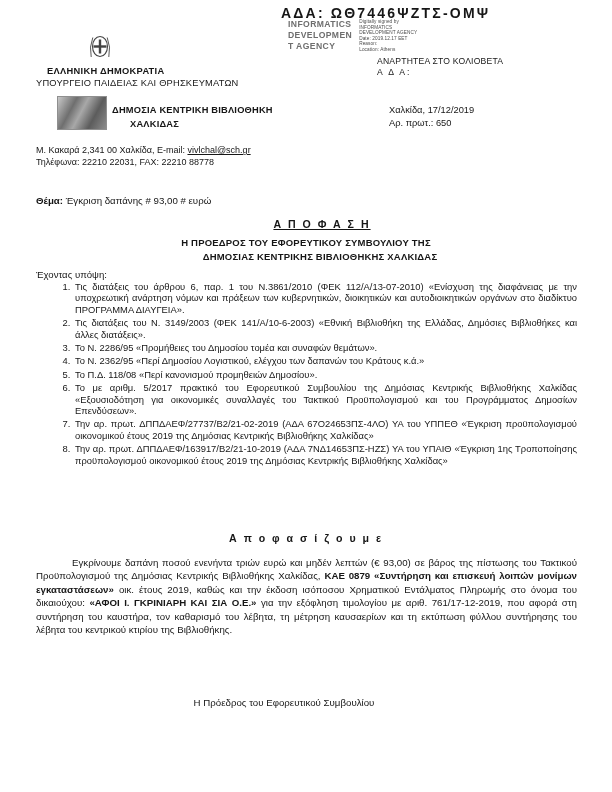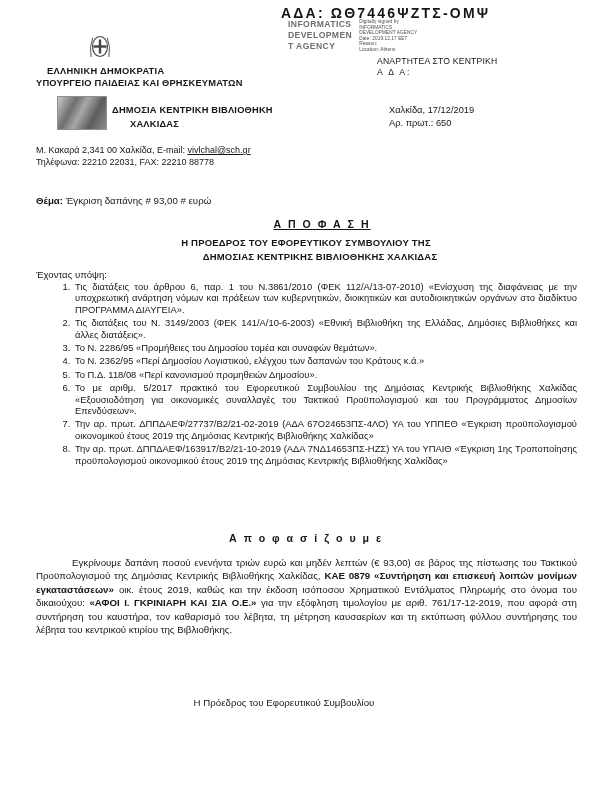--- a/index.html
+++ b/index.html
@@ -11,21 +11,21 @@
   .sig-wrap{left:288px;top:19px;display:flex;gap:7px;align-items:flex-start;}
   .sig-agency{font-size:8.6px;font-weight:bold;color:#6e6e6e;line-height:11px;letter-spacing:0.4px;}
   .sig-details{font-size:4.7px;color:#4a4a4a;line-height:5.6px;letter-spacing:0.1px;}
 
   .anartitea{left:377px;top:56px;font-size:8.6px;letter-spacing:0.2px;}
   .ada-label{left:377px;top:67px;font-size:8.6px;letter-spacing:2px;}
 
   .emblem{left:88px;top:32px;width:24px;height:29px;}
 
   .republic{left:47px;top:66px;font-size:9.3px;font-weight:bold;letter-spacing:0.3px;}
-  .ministry{left:36px;top:78px;font-size:9.3px;font-weight:bold;letter-spacing:0.2px;}
+  .ministry{left:36px;top:78px;font-size:9.3px;font-weight:normal;letter-spacing:0.2px;}
 
   .logo{left:57px;top:96px;width:48px;height:32px;border:1px solid #8f8f8f;
         background:linear-gradient(118deg,#c9c9c9 0%,#6f6f6f 30%,#a8a8a8 48%,#5c5c5c 72%,#8c8c8c 100%);}
   .lib1{left:112px;top:105px;font-size:9.3px;font-weight:bold;letter-spacing:0.2px;text-align:right;}
   .lib2{left:130px;top:119px;font-size:9.3px;font-weight:bold;letter-spacing:0.2px;}
 
   .citydate{left:389px;top:105px;font-size:9.3px;}
   .protocol{left:389px;top:118px;font-size:9.3px;}
 
   .address{left:36px;top:145px;font-size:9px;}
@@ -71,21 +71,21 @@
     <div class="sig-details">
       <div>Digitally signed by</div>
       <div>INFORMATICS</div>
       <div>DEVELOPMENT AGENCY</div>
       <div>Date: 2019.12.17 EET</div>
       <div>Reason:</div>
       <div>Location: Athens</div>
     </div>
   </div>
 
-  <div class="abs anartitea">ΑΝΑΡΤΗΤΕΑ ΣΤΟ ΚΕΝΤΡΙΚΗ</div>
+  <div class="abs anartitea">ΑΝΑΡΤΗΤΕΑ ΣΤΟ ΚΟΛΙΟΒΕΤΑ</div>
   <div class="abs ada-label">Α Δ Α:</div>
 
   <div class="abs emblem">
     <svg viewBox="0 0 24 29" width="24" height="29">
       <ellipse cx="12" cy="14.5" rx="7.5" ry="10" fill="none" stroke="#444" stroke-width="1.1"></ellipse>
       <rect x="10.8" y="7.5" width="2.4" height="14" fill="#444"></rect>
       <rect x="5.5" y="13.3" width="13" height="2.4" fill="#444"></rect>
       <path d="M3.2 25 Q1 15 4.8 5.5" stroke="#444" stroke-width="0.9" fill="none"></path>
       <path d="M20.8 25 Q23 15 19.2 5.5" stroke="#444" stroke-width="0.9" fill="none"></path>
     </svg>

